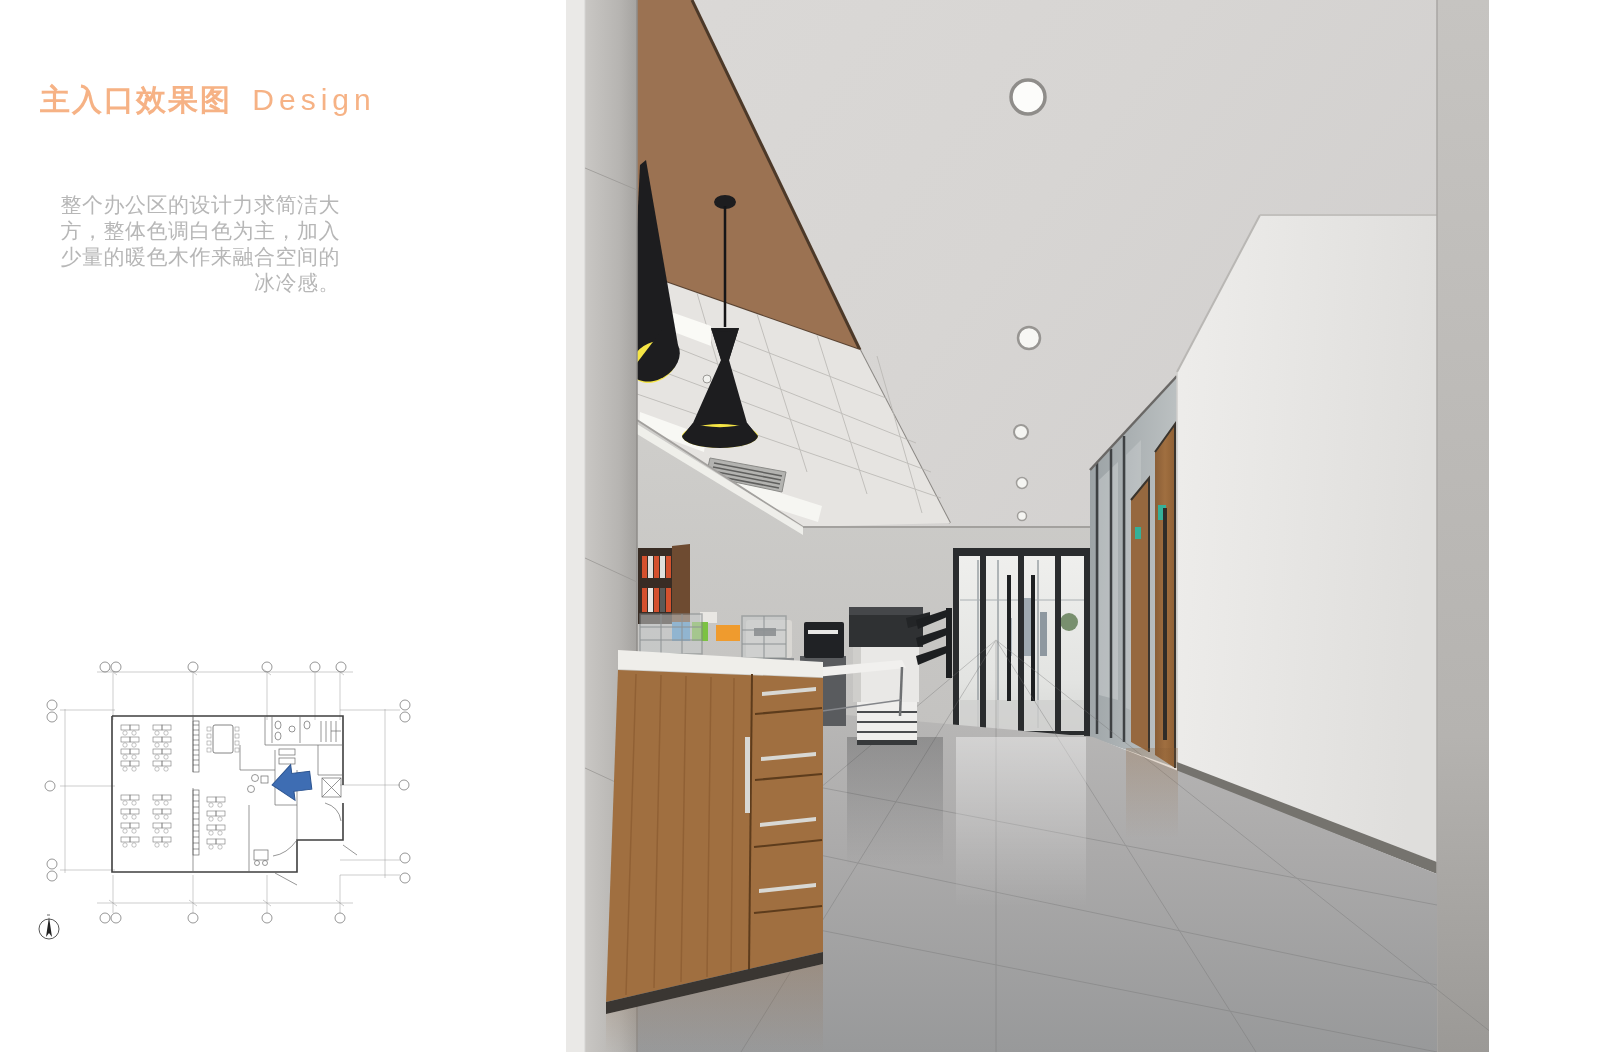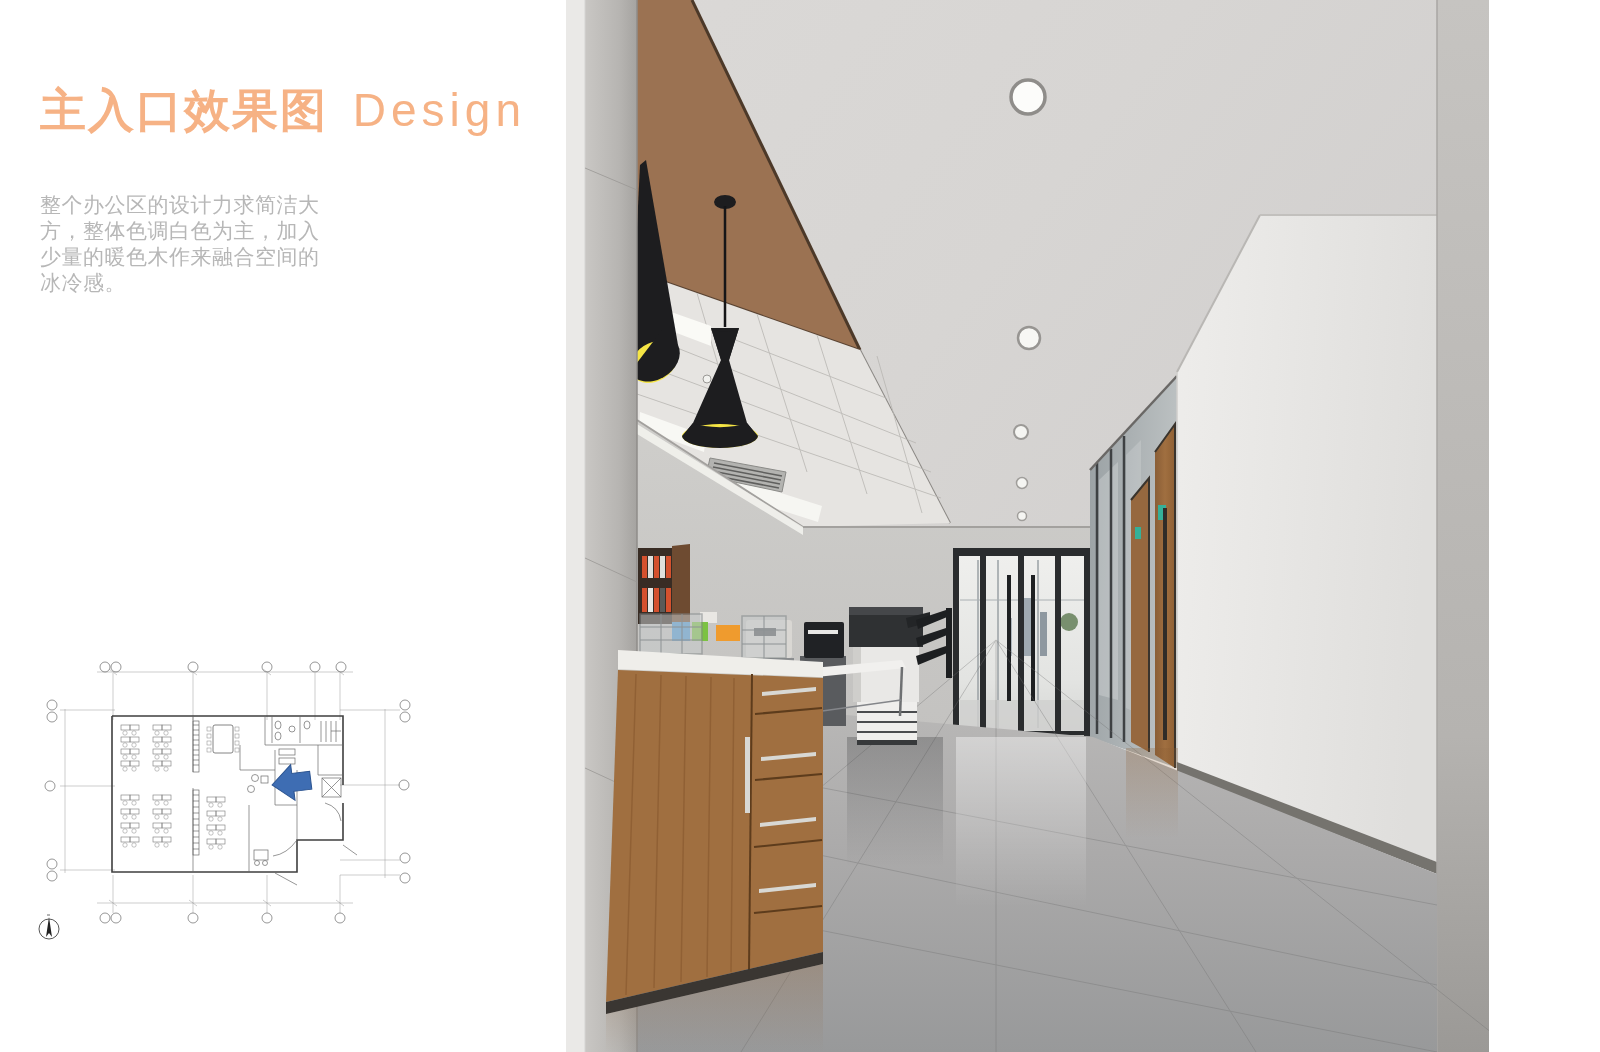--- a/index.html
+++ b/index.html
@@ -1,22 +1,22 @@
 <!DOCTYPE html>
 <html><head>
 <meta charset="utf-8">
 <style>
   html,body{margin:0;padding:0;background:#ffffff;}
   .canvas{position:relative;width:1600px;height:1052px;background:#ffffff;overflow:hidden;
           font-family:"Liberation Sans","DejaVu Sans",sans-serif;}
-  .slide-title{position:absolute;left:40px;top:80px;font-size:46px;font-weight:600;
+  .slide-title{position:absolute;left:40px;top:80px;font-size:30px;font-weight:600;
                color:#f6b285;letter-spacing:2px;white-space:nowrap;}
   .slide-title .en{letter-spacing:5px;font-weight:500;margin-left:10px;}
   .slide-desc{position:absolute;left:40px;top:192px;width:300px;font-size:21px;line-height:26px;
-              color:#b7b7b7;white-space:pre-line;letter-spacing:0.5px;}
+              color:#b7b7b7;white-space:pre-line;letter-spacing:0.5px;text-align:right;}
   .plan-wrap{position:absolute;left:35px;top:645px;width:380px;height:305px;}
   .photo-wrap{position:absolute;left:566px;top:0px;width:923px;height:1052px;}
   svg{display:block;}
   .cad{stroke:#6a6a6a;stroke-width:0.7;fill:none;}
   .cadthick{stroke:#3f3f3f;stroke-width:1.6;fill:none;}
   .cadlight{stroke:#9a9a9a;stroke-width:0.5;fill:none;}
 </style>
 </head>
 <body>
 

